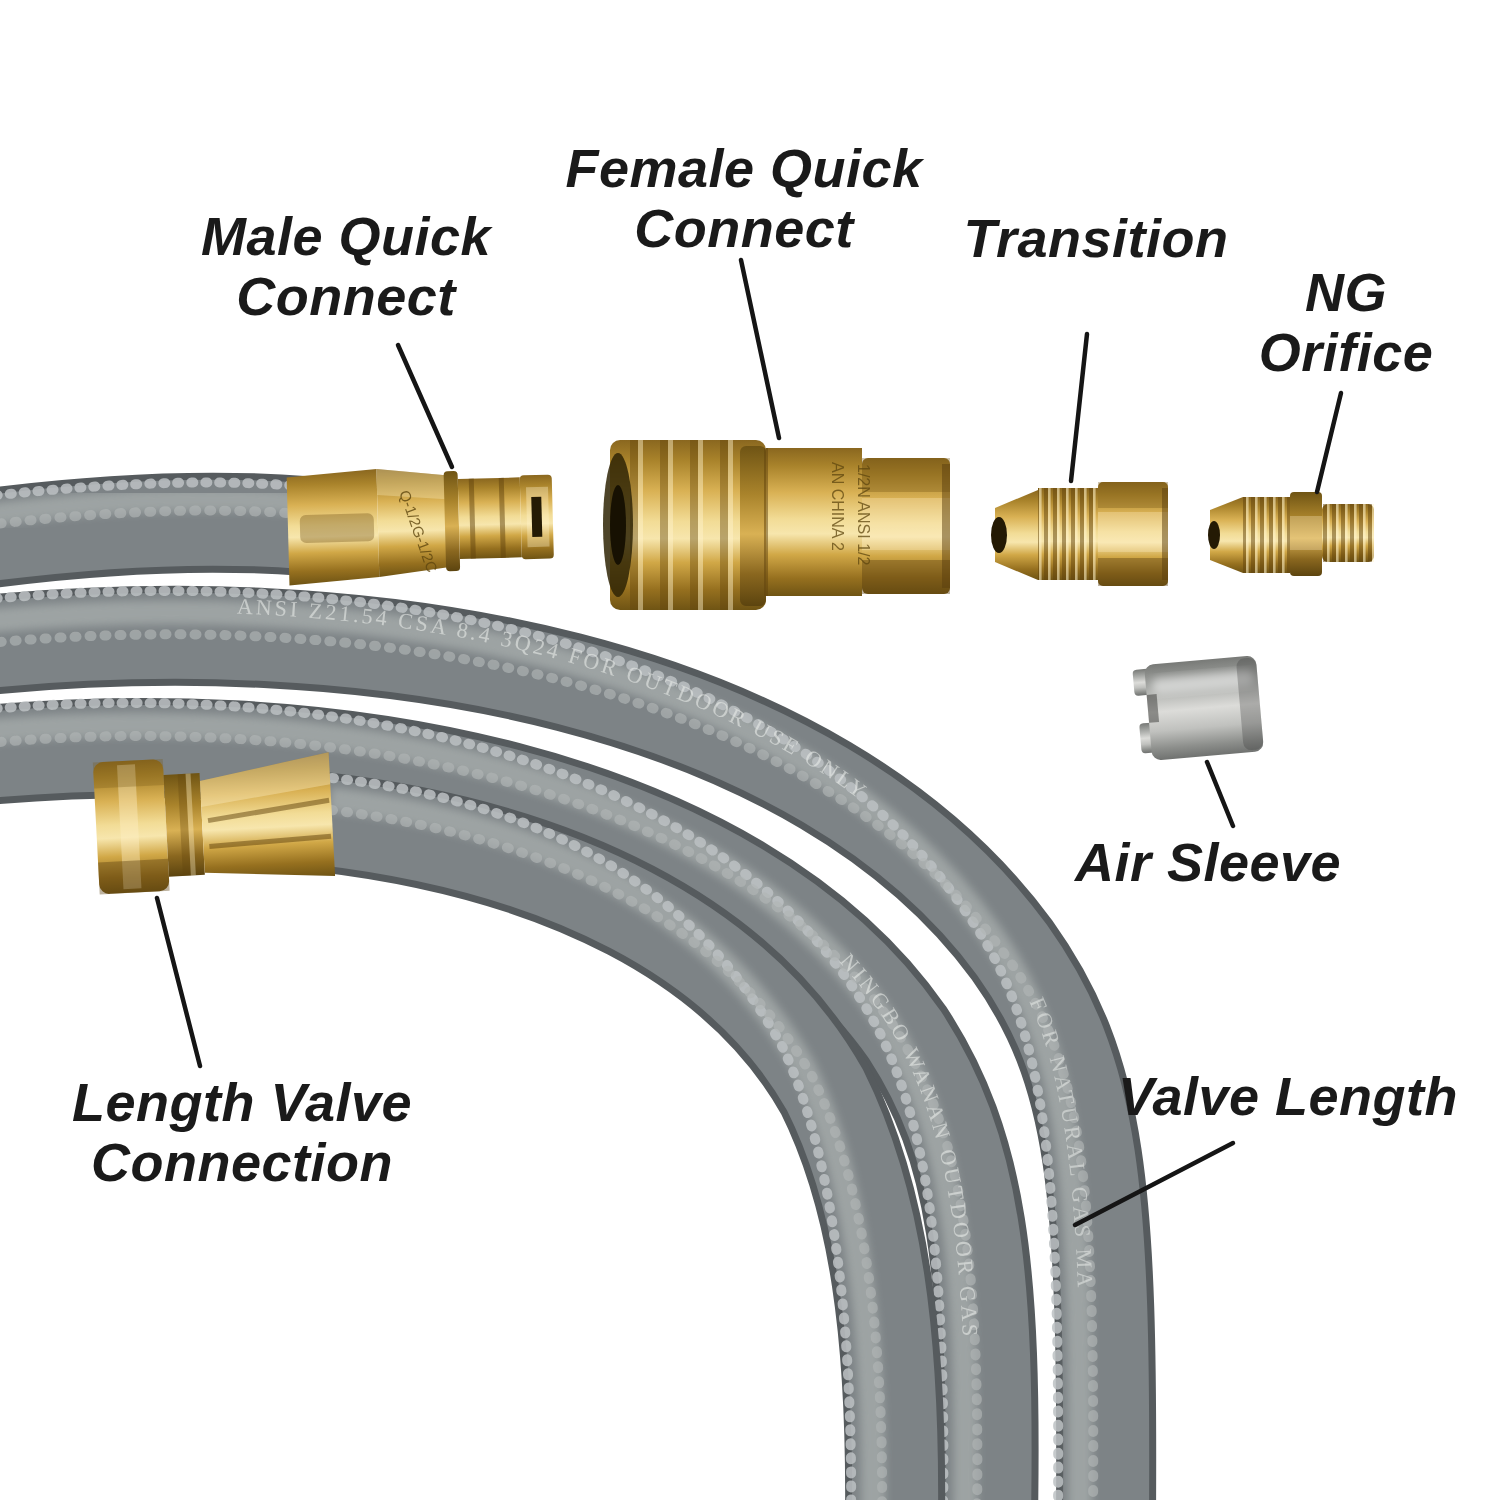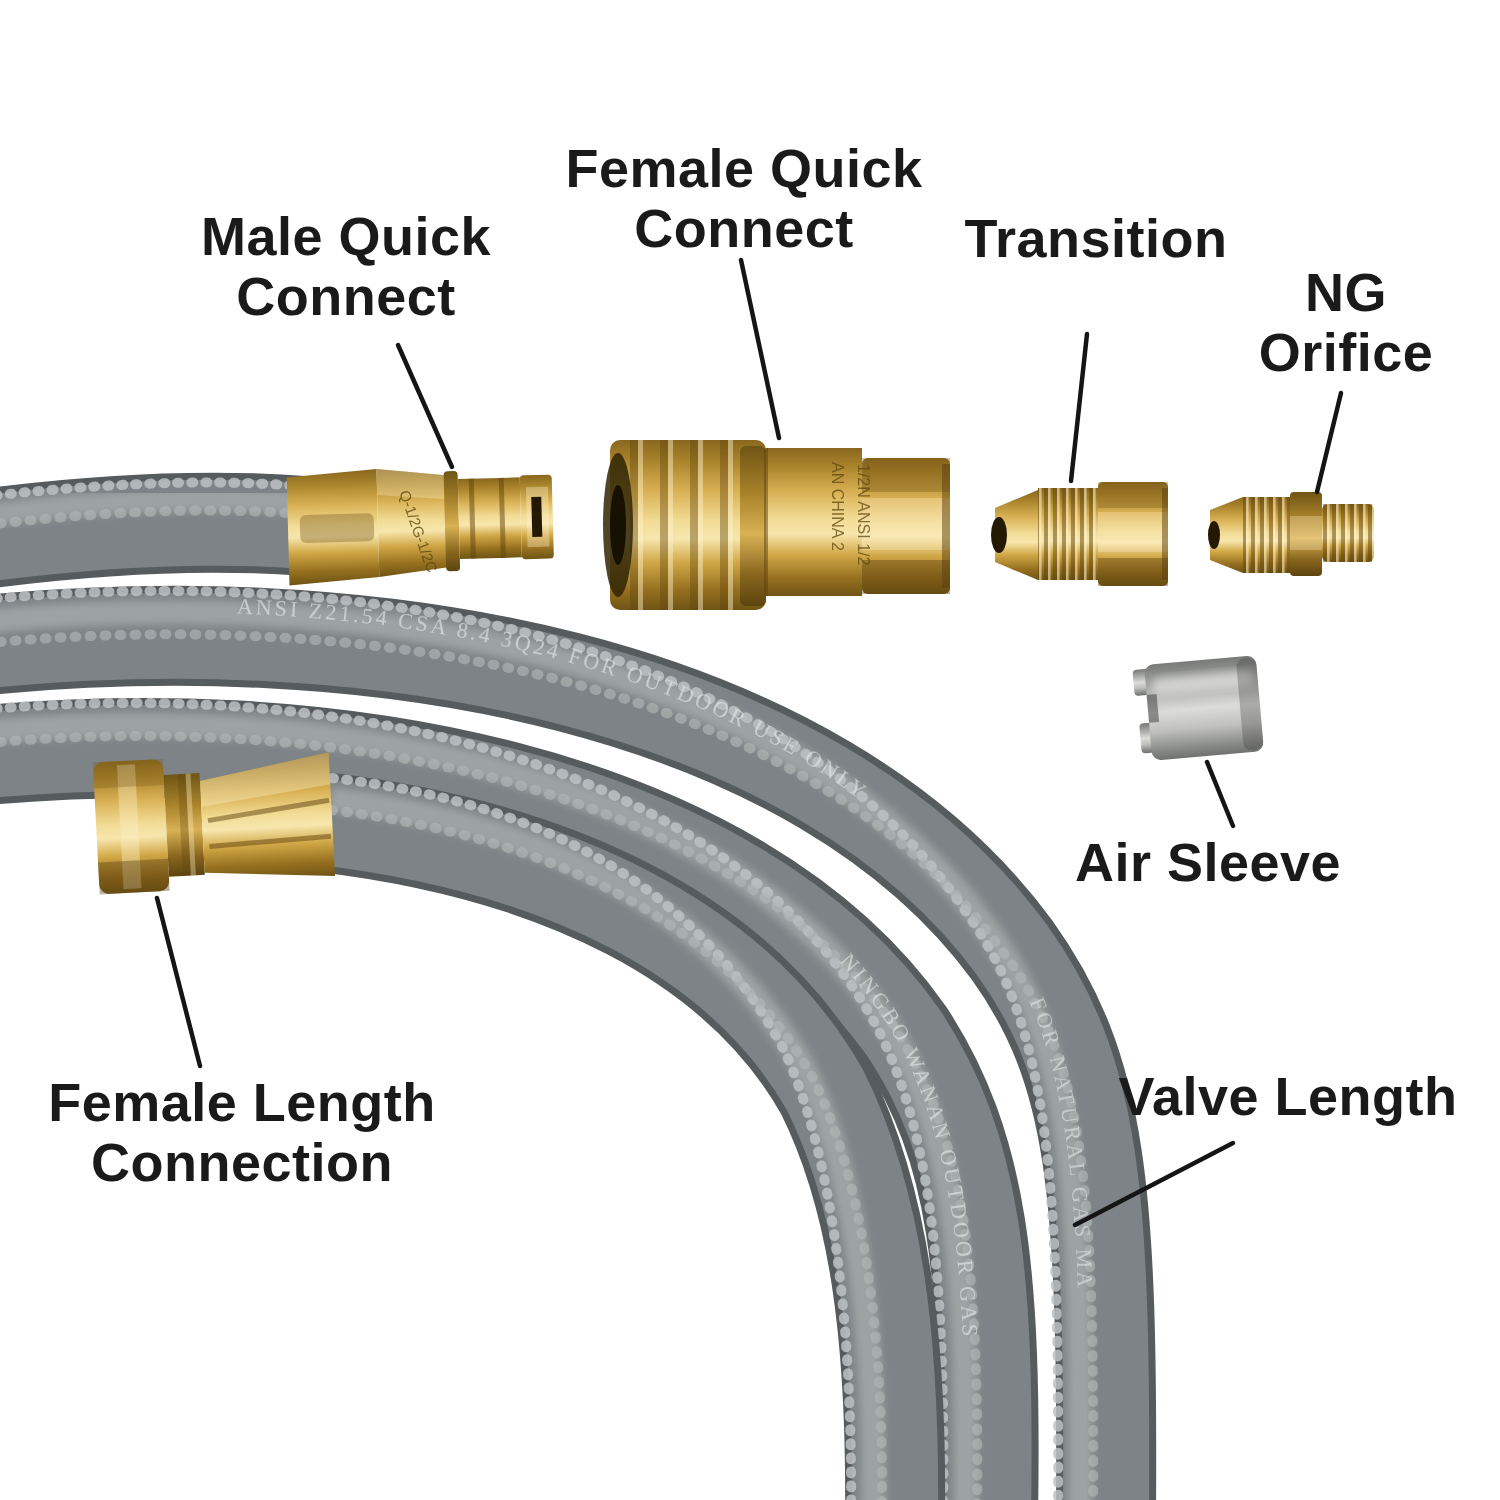--- a/index.html
+++ b/index.html
@@ -6,21 +6,21 @@
   .stage{
     position:relative;width:1500px;height:1500px;overflow:hidden;
     background:#ffffff;font-family:"Liberation Sans",sans-serif;
   }
   .stage svg{position:absolute;left:0;top:0;}
   .callout{
     position:absolute;transform:translateX(-50%);text-align:center;
     font-weight:700;font-size:54px;line-height:60px;letter-spacing:.5px;
     color:#1a1a1a;white-space:nowrap;
   }
-  .callout span{display:block;}
+  .callout span{display:block;font-style:italic;}
 </style>
 </head>
 <body>
 
 <div class="stage">
 
 <svg width="1500" height="1500" viewBox="0 0 1500 1500">
   <defs>
     <linearGradient id="brass" x1="0" y1="0" x2="0" y2="1">
       <stop offset="0" stop-color="#8a671f"></stop>
@@ -201,20 +201,20 @@
     <span>Transition</span>
   </div>
   <div class="callout" style="left:1346px;top:262px;text-align:center;">
     <span>NG</span>
     <span>Orifice</span>
   </div>
   <div class="callout" style="left:1208px;top:832px;">
     <span>Air Sleeve</span>
   </div>
   <div class="callout" style="left:242px;top:1072px;">
-    <span>Female Length</span>
+    <span>Length Valve</span>
     <span>Connection</span>
   </div>
   <div class="callout" style="left:1288px;top:1066px;">
     <span>Valve Length</span>
   </div>
 
 </div>
 
 </body></html>

